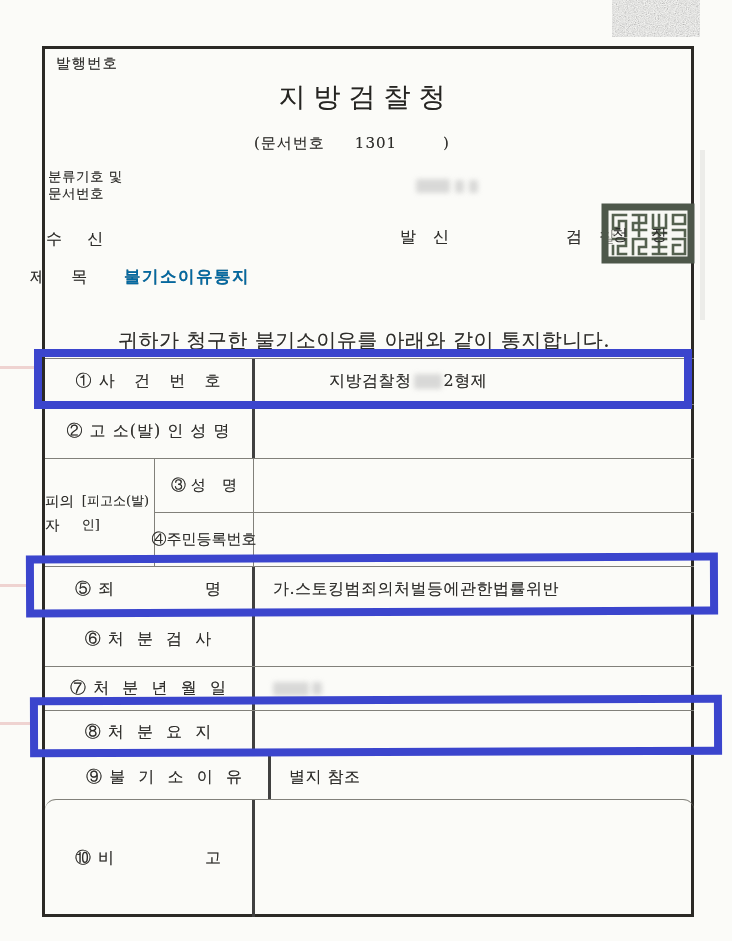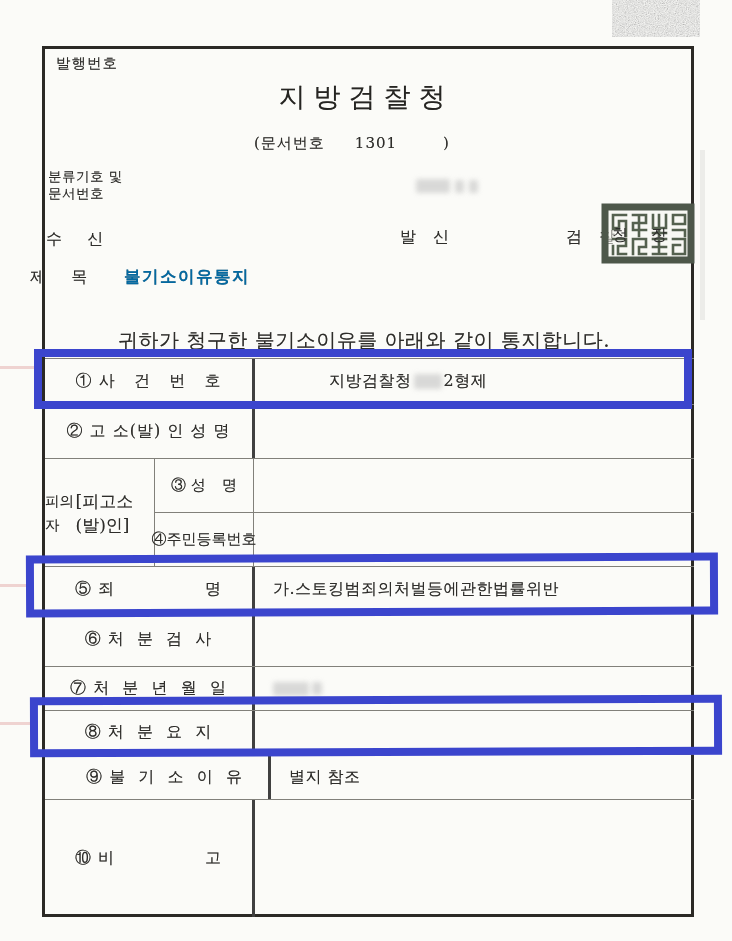--- a/index.html
+++ b/index.html
@@ -168,21 +168,21 @@
     </div>
 
     <div class="trow" style="height:54px;">
       <div class="tlabel">② 고 소(발) 인 성 명</div>
       <div class="tvalue"></div>
     </div>
 
     <div class="group-wrap" style="height:108px;">
       <div class="group-cell">
         <div>피의자</div>
-        <div style="font-size:17px;">[피고소(발)인]</div>
+        <div style="font-size:13px;">[피고소(발)인]</div>
       </div>
       <div class="group-rows">
         <div class="subrow">
           <div class="sublabel justify">
             <span>③ 성</span>
             <span>명</span>
           </div>
           <div class="tvalue"></div>
         </div>
         <div class="subrow">
@@ -215,21 +215,21 @@
 
     <div class="trow" style="height:44px;gap:48px;">
       <div class="tlabel">⑧ 처  분  요  지</div>
     </div>
 
     <div class="trow" style="height:45px;margin-left:16px;">
       <div class="tlabel">⑨ 불  기  소  이  유</div>
       <div class="tvalue">별지 참조</div>
     </div>
 
-    <div class="trow" style="flex:1;">
+    <div class="trow" style="flex:1;border-radius:11px;">
       <div class="tlabel justify">
         <span>⑩ 비</span>
         <span>고</span>
       </div>
       <div class="tvalue"></div>
     </div>
 
   </div>
 
   <div class="hl hl1"></div>

